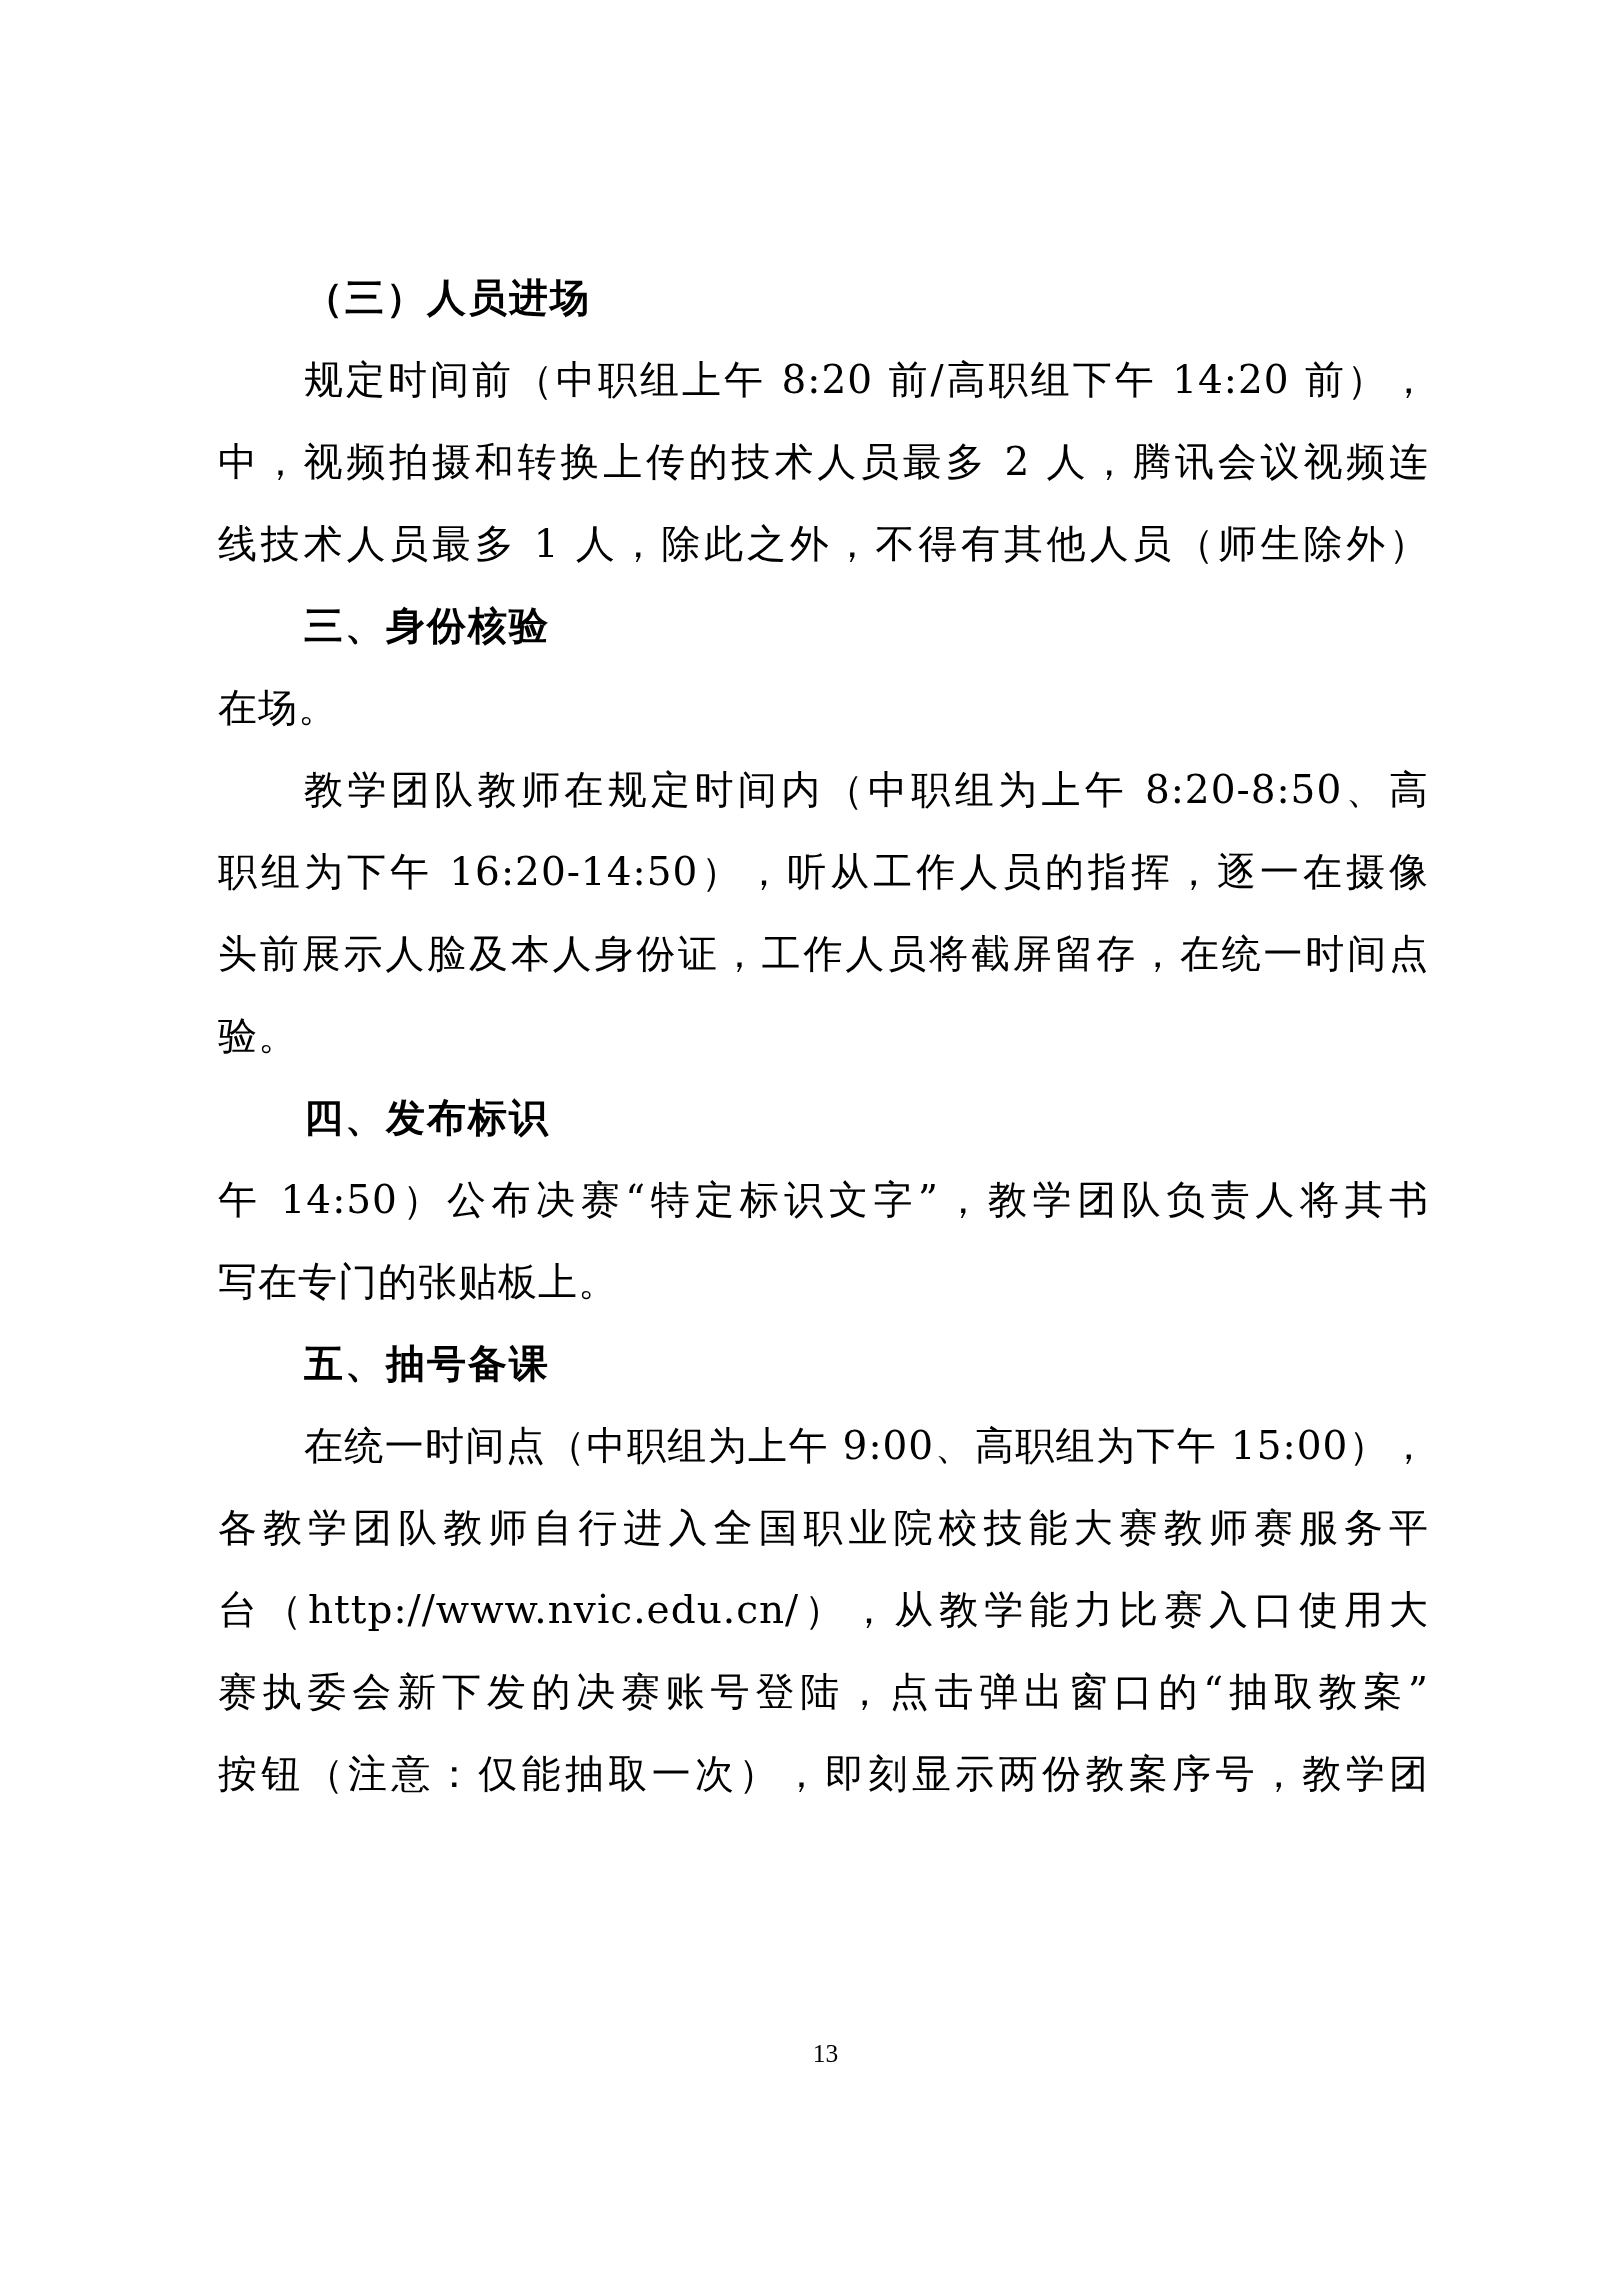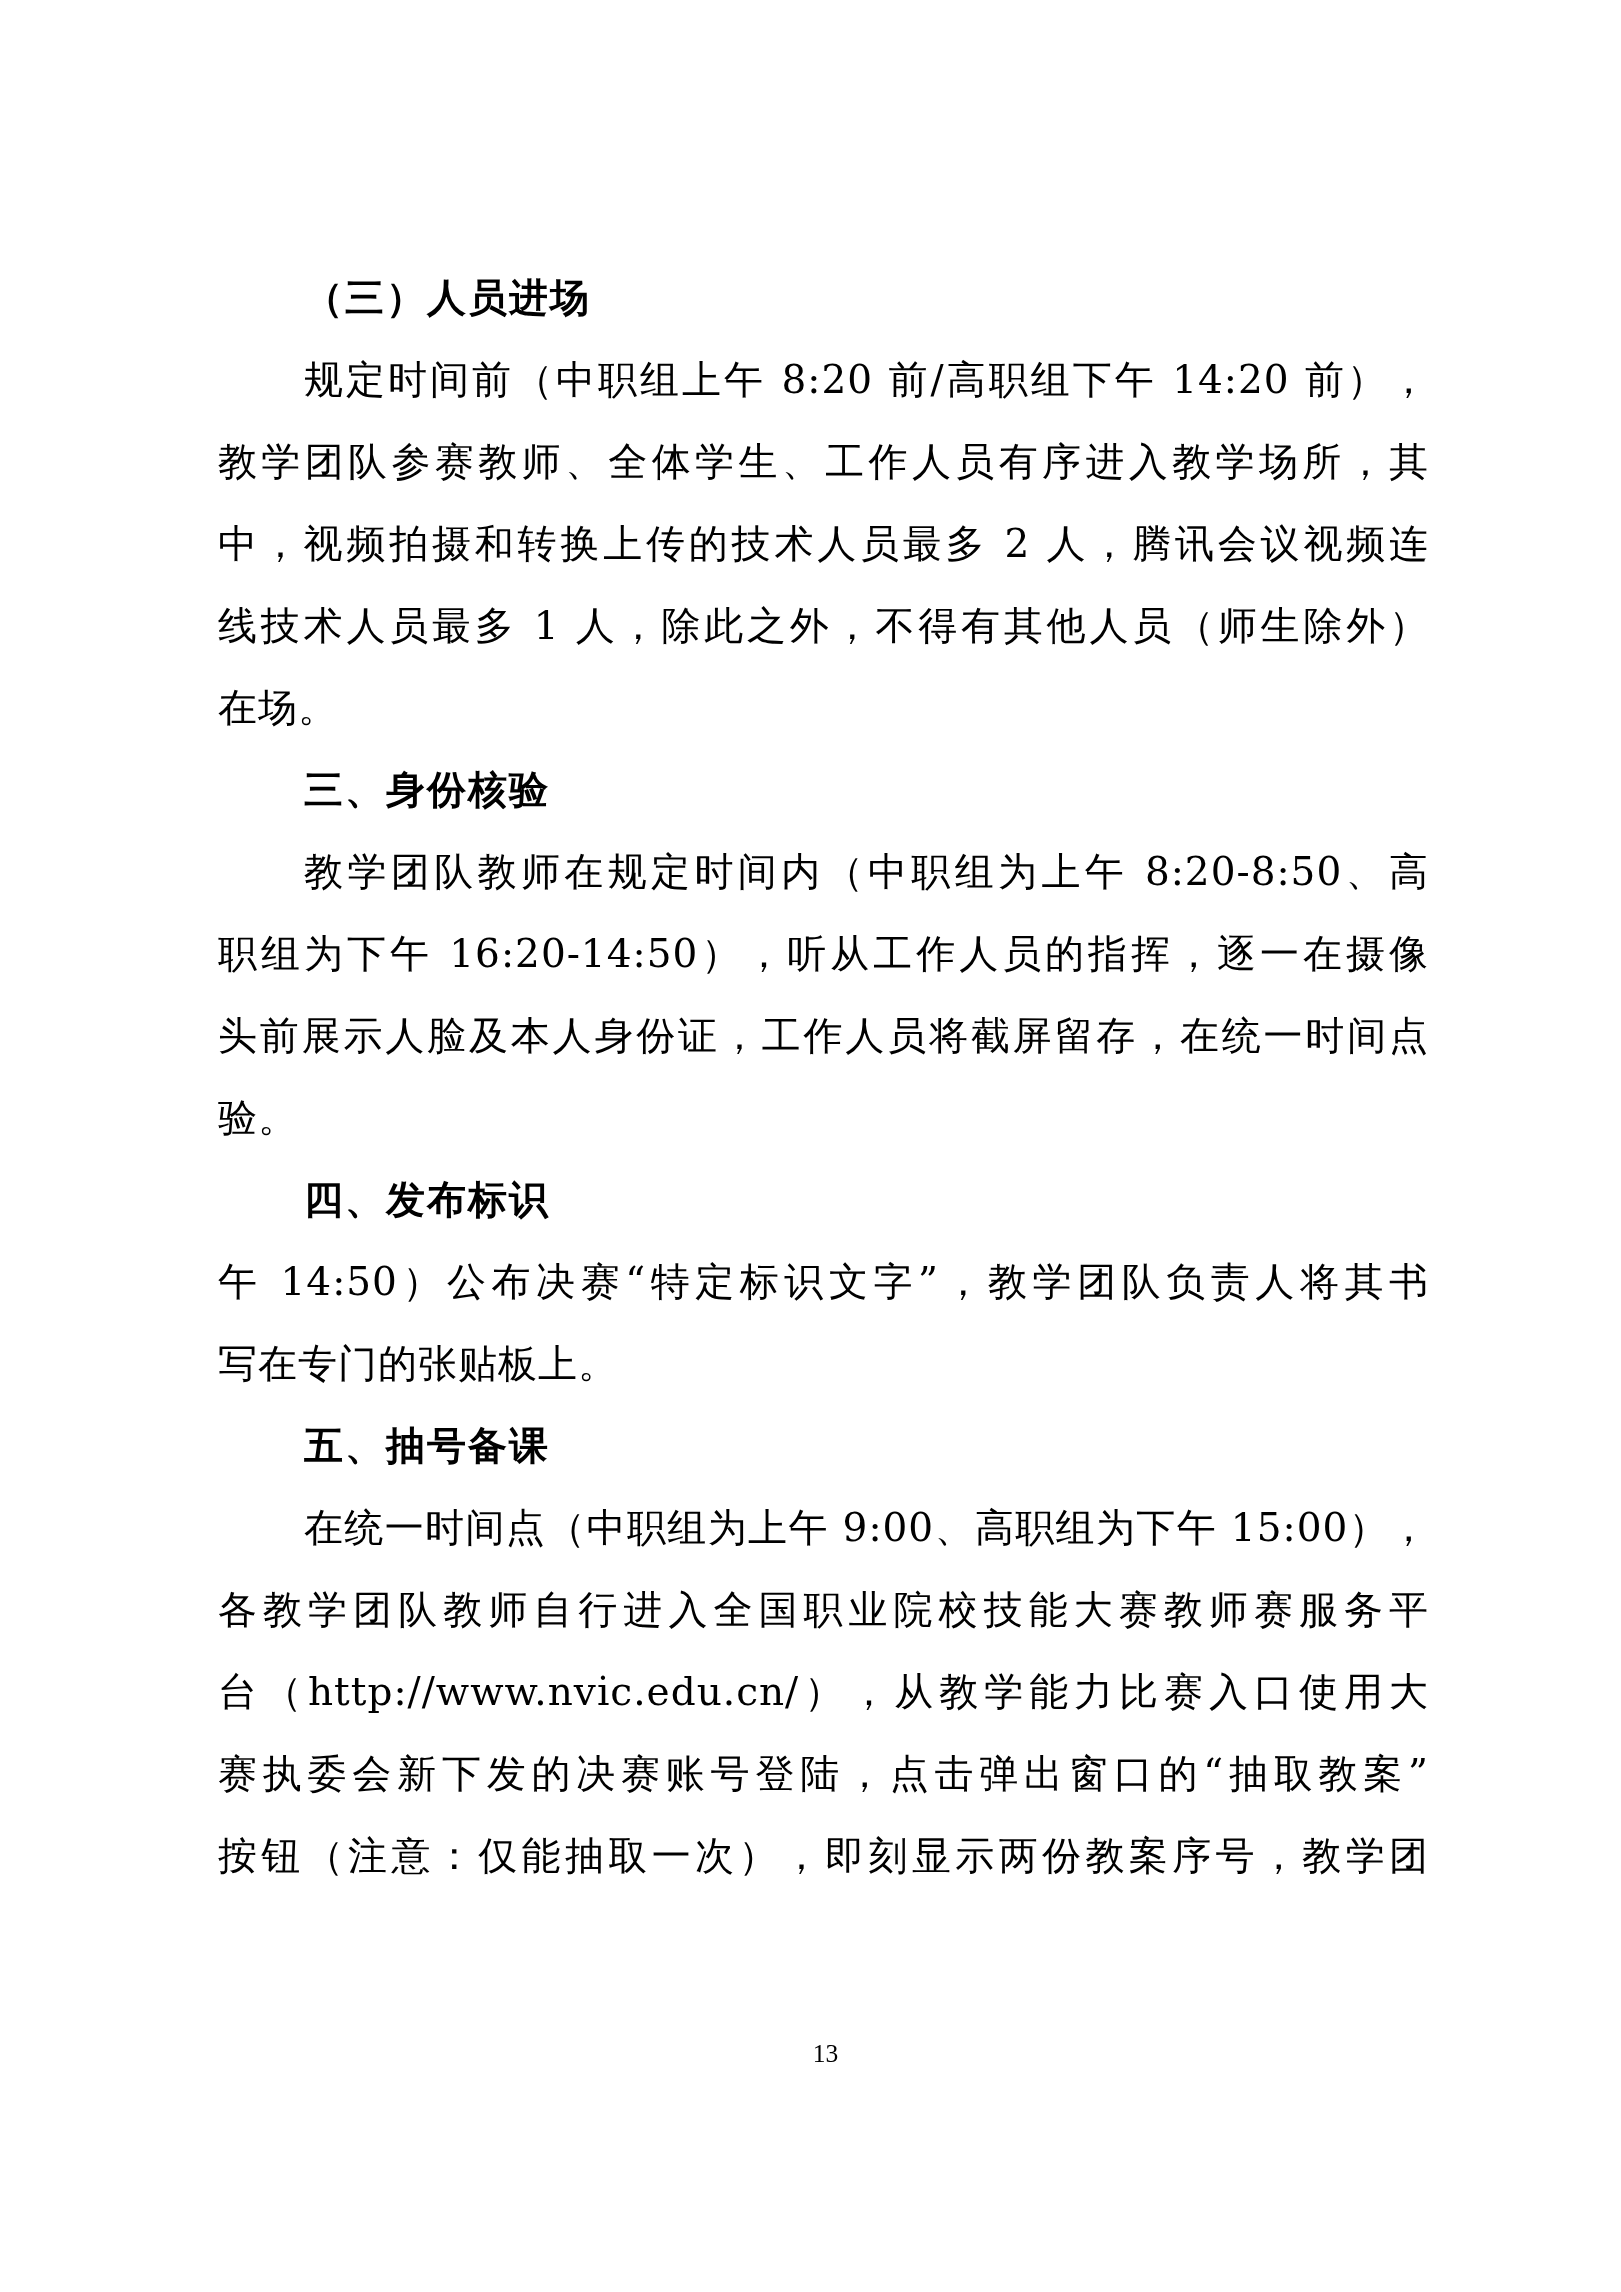--- a/index.html
+++ b/index.html
@@ -17,26 +17,25 @@
                  font-size: 25.5px; font-family: "Liberation Serif", serif; padding-left: 15px; }
 </style>
 </head>
 <body>
 
 <div class="page">
   <div class="content">
 
     <div class="line heading indent">（三）人员进场</div>
     <div class="line indent">规定时间前（中职组上午 8:20 前/高职组下午 14:20 前），</div>
-    <div class="line">教学团队参赛教师、全体学生、工作人员有序进入教学场所，其</div>
     <div class="line">中，视频拍摄和转换上传的技术人员最多 2 人，腾讯会议视频连</div>
     <div class="line">线技术人员最多 1 人，除此之外，不得有其他人员（师生除外）</div>
+    <div class="line heading indent">三、身份核验</div>
+
     <div class="line last">在场。</div>
-
-    <div class="line heading indent">三、身份核验</div>
     <div class="line indent">教学团队教师在规定时间内（中职组为上午 8:20-8:50、高</div>
     <div class="line">职组为下午 16:20-14:50），听从工作人员的指挥，逐一在摄像</div>
     <div class="line">头前展示人脸及本人身份证，工作人员将截屏留存，在统一时间点</div>
     <div class="line last">验。</div>
 
     <div class="line heading indent">四、发布标识</div>
     <div class="line">午 14:50）公布决赛“特定标识文字”，教学团队负责人将其书</div>
     <div class="line last">写在专门的张贴板上。</div>
 
     <div class="line heading indent">五、抽号备课</div>

